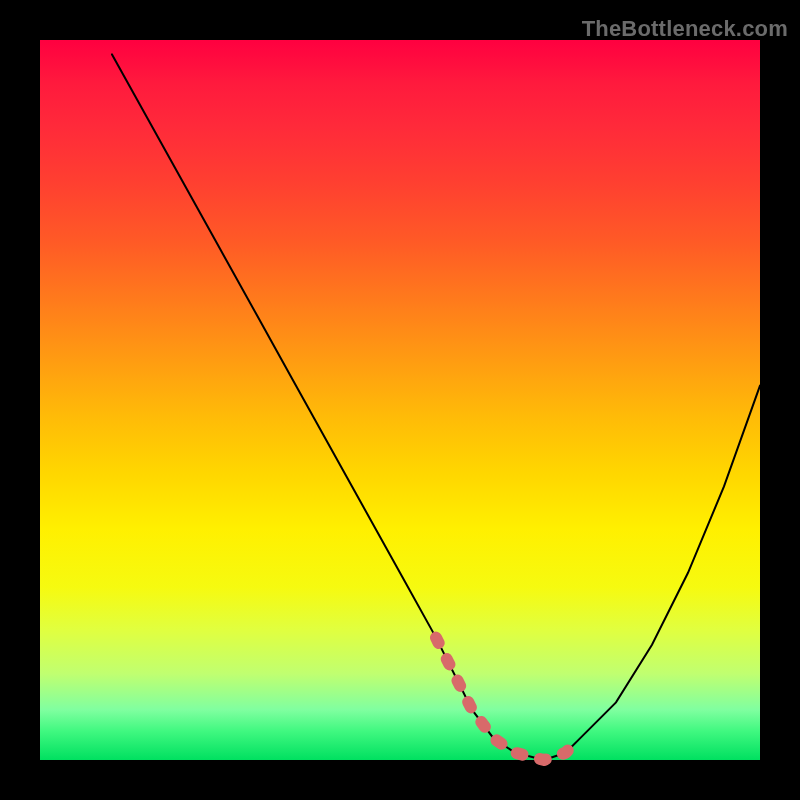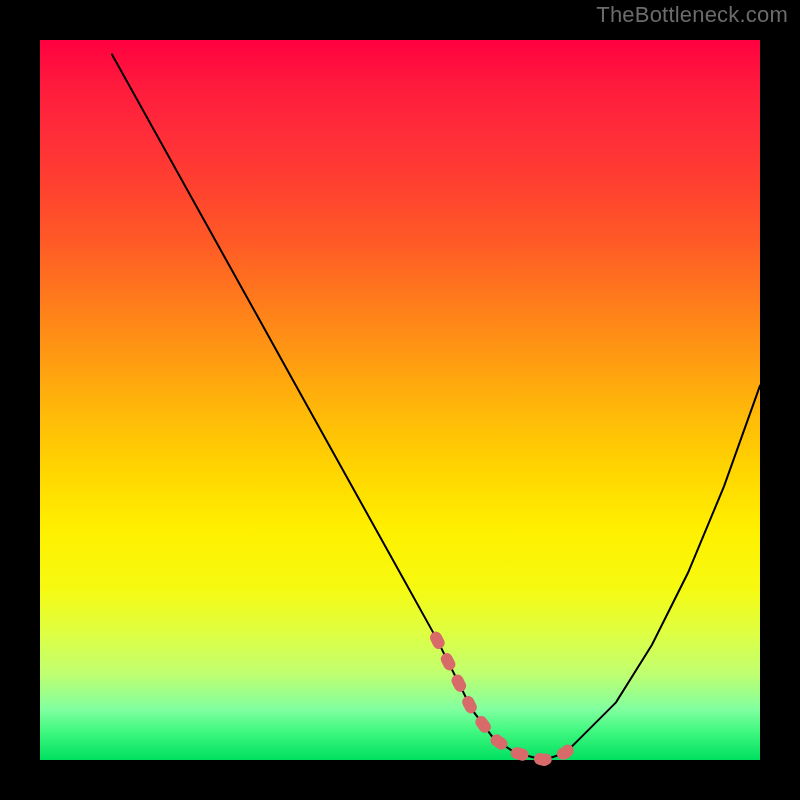--- a/index.html
+++ b/index.html
@@ -37,25 +37,25 @@
       #f6fa10 76%,
       #e0ff40 82%,
       #c0ff70 88%,
       #80ffa0 93%,
       #40f880 96%,
       #00e060 100%
     );
   }
   .watermark {
     position: absolute;
-    top: 2px;
+    top: 16px;
     right: 12px;
     color: #6b6b6b;
     font-size: 22px;
-    font-weight: 400;
+    font-weight: 700;
     letter-spacing: 0.2px;
     z-index: 5;
   }
   svg.curve {
     position: absolute;
     left: 0;
     top: 0;
     width: 720px;
     height: 720px;
     overflow: visible;

